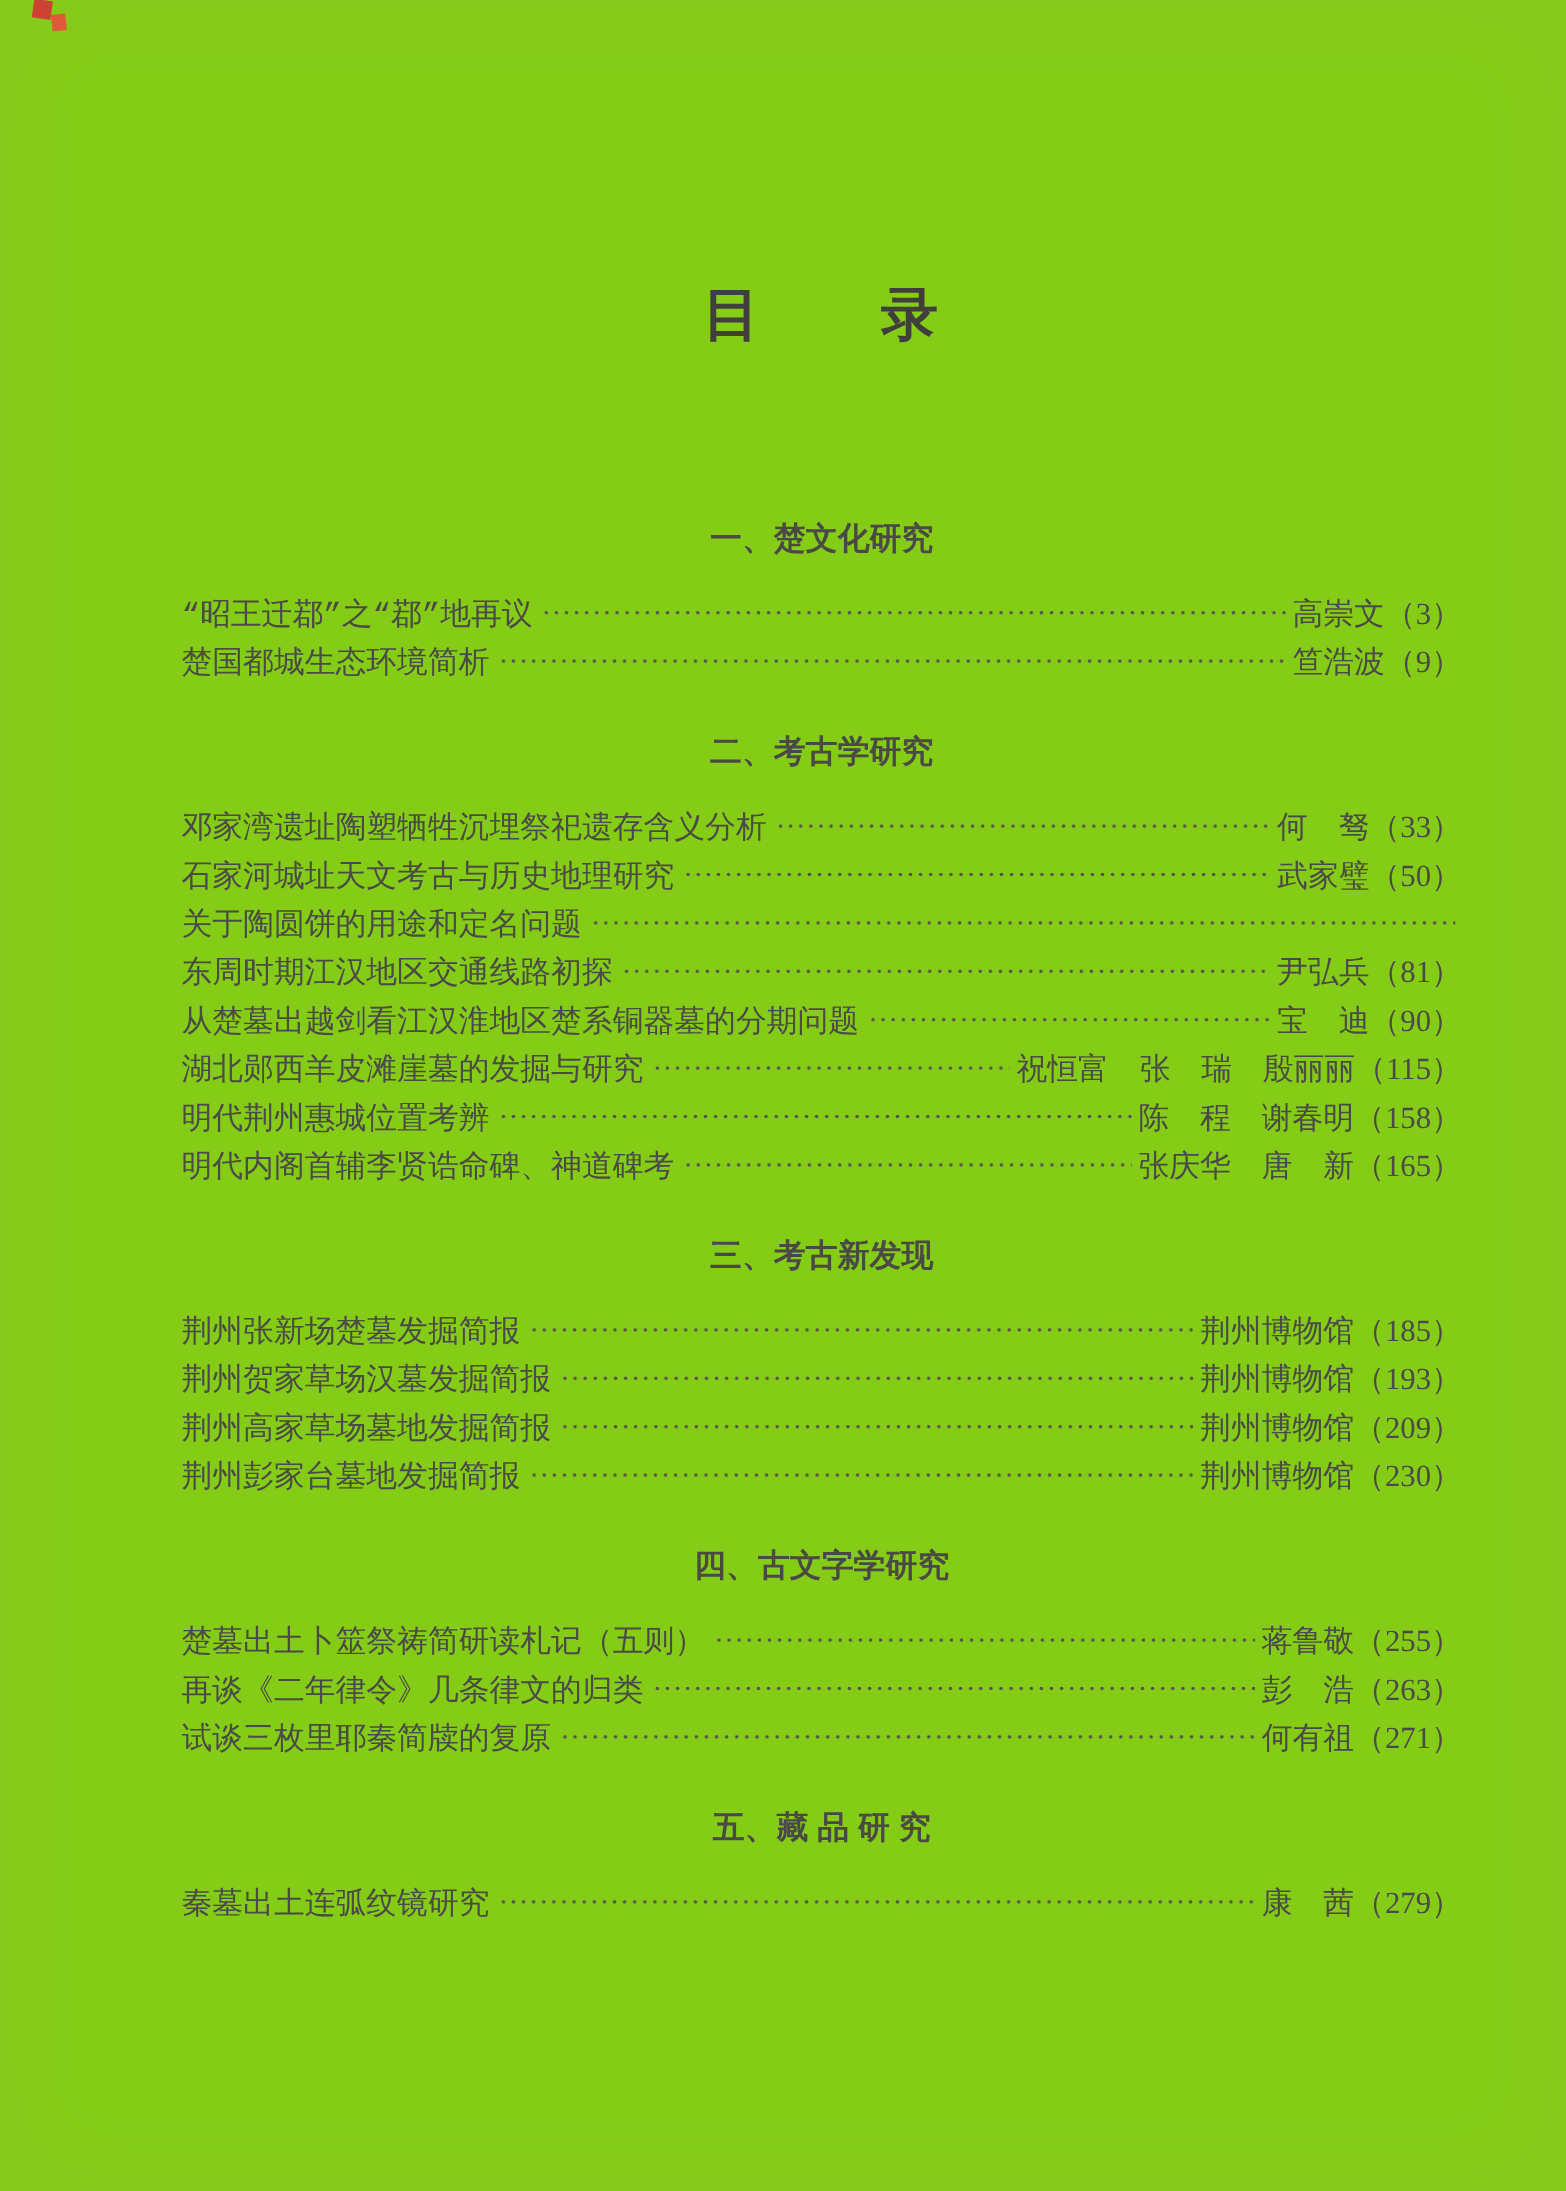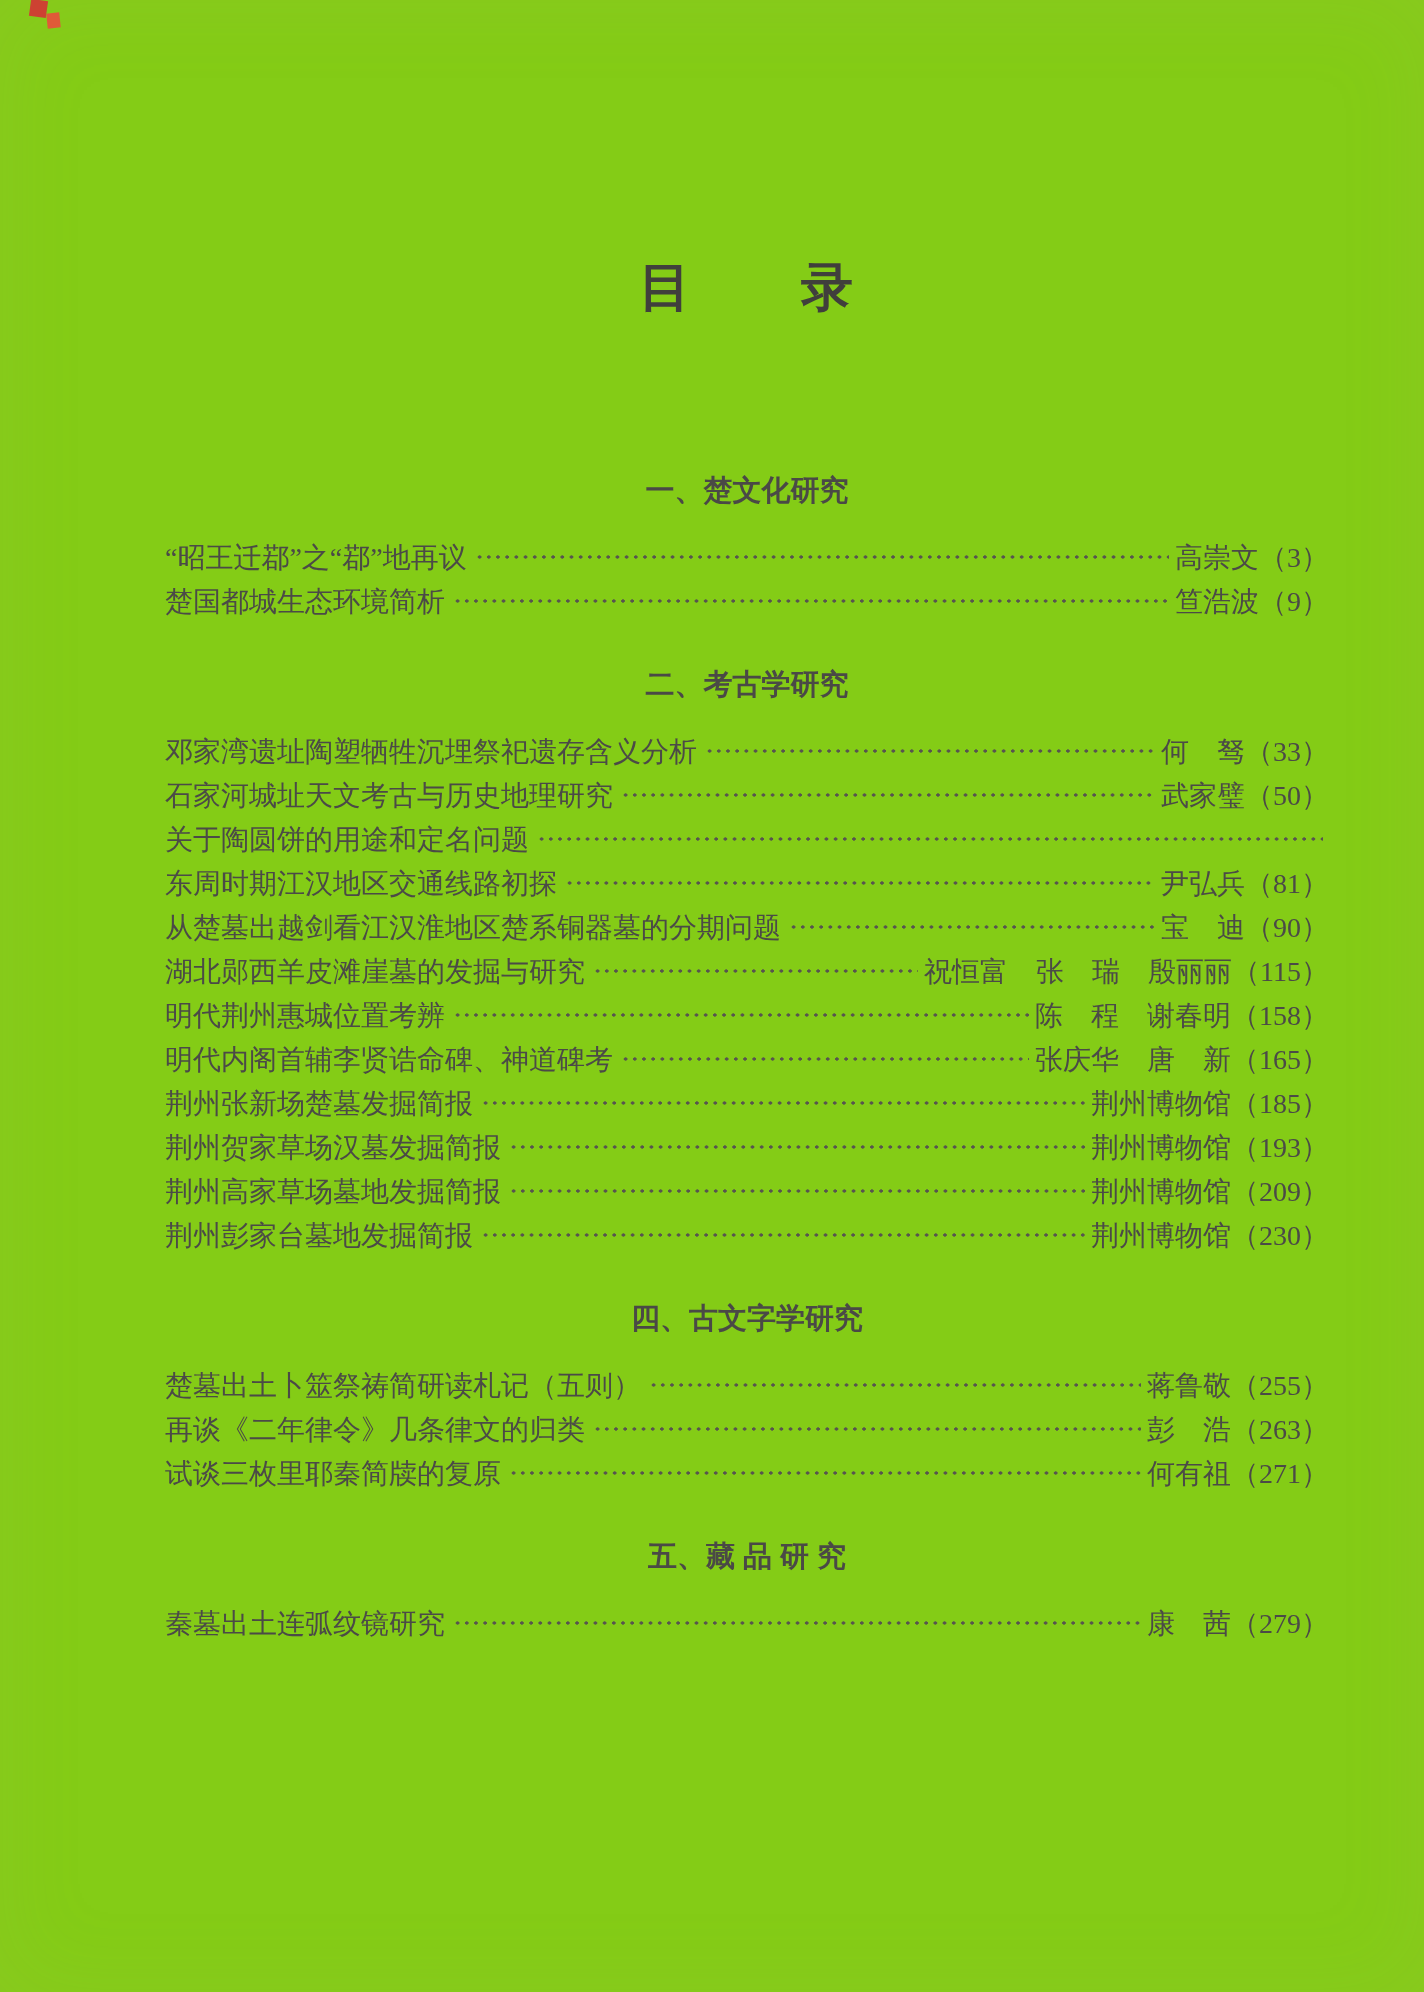--- a/index.html
+++ b/index.html
@@ -54,21 +54,21 @@
     margin: 40px 0 26px 0;
   }
   .section:first-of-type .section-heading { margin-top: 16px; }
   .entry {
     display: flex;
     align-items: center;
     height: 44px;
     font-size: 28px;
     white-space: nowrap;
   }
-  .entry-title { flex: 0 0 auto; }
+  .entry-title { flex: 0 0 auto; font-family: Liberation Mono, monospace; }
   .dot-leader {
     flex: 1 1 auto;
     min-width: 18px;
     height: 30px;
     margin: 0 6px 2px 8px;
     background-image: radial-gradient(circle, #57544f 1.45px, rgba(0,0,0,0) 1.85px);
     background-size: 9.2px 30px;
     background-position: left center;
     background-repeat: repeat-x;
   }
@@ -136,20 +136,21 @@
         <span class="entry-author">陈　程　谢春明（158）</span>
       </div>
       <div class="entry">
         <span class="entry-title">明代内阁首辅李贤诰命碑、神道碑考</span>
         <span class="dot-leader"></span>
         <span class="entry-author">张庆华　唐　新（165）</span>
       </div>
     </div>
 
     <div class="section">
+      <h2 class="section-heading">三、考古新发现</h2>
       <div class="entry">
         <span class="entry-title">荆州张新场楚墓发掘简报</span>
         <span class="dot-leader"></span>
         <span class="entry-author">荆州博物馆（185）</span>
       </div>
       <div class="entry">
         <span class="entry-title">荆州贺家草场汉墓发掘简报</span>
         <span class="dot-leader"></span>
         <span class="entry-author">荆州博物馆（193）</span>
       </div>

